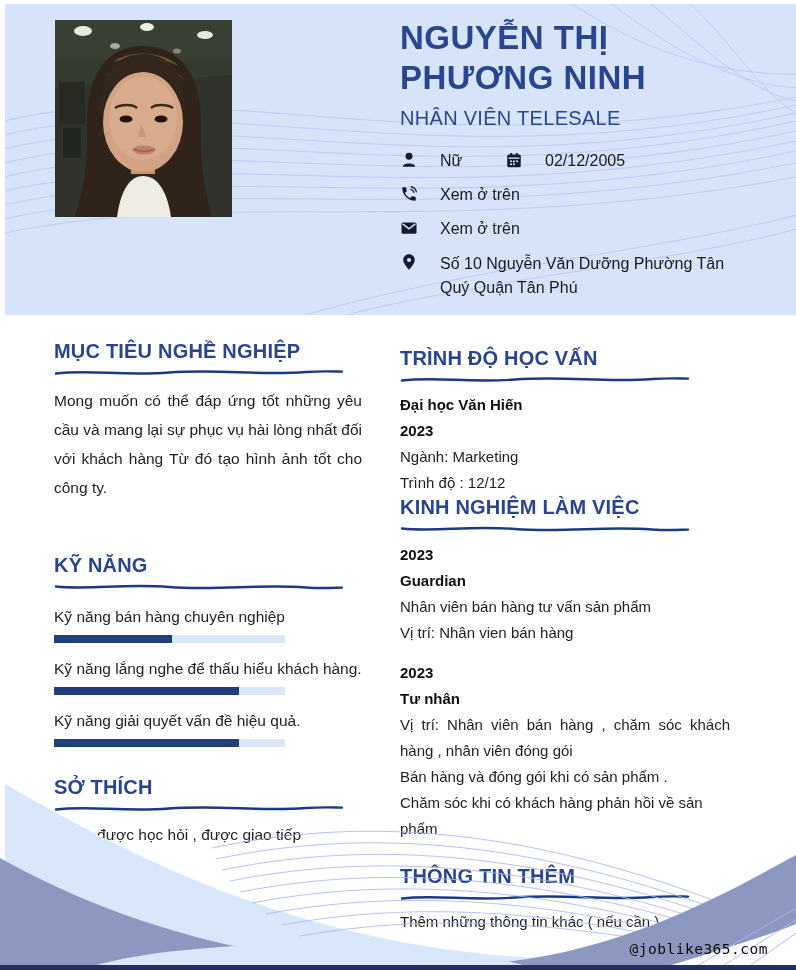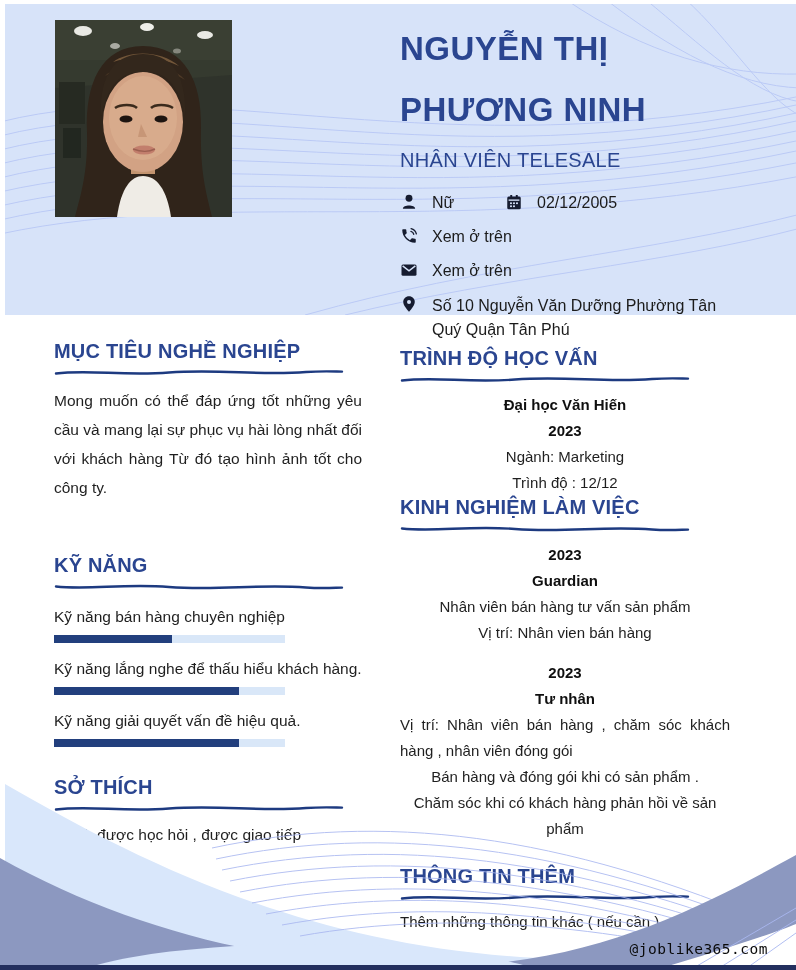--- a/index.html
+++ b/index.html
@@ -11,47 +11,47 @@
   html,body{background:#e8e8e8;}
   .page{
     position:relative;width:796px;height:970px;background:#fff;overflow:hidden;
     font-family:"Liberation Sans",sans-serif;color:var(--text);margin:0 auto;
   }
   
   .header{position:absolute;top:4px;left:5px;right:0;height:311px;background:var(--header-bg);}
   .header-deco{position:absolute;inset:0;pointer-events:none;}
   .photo{position:absolute;left:50px;top:16px;width:177px;height:197px;display:block;}
   .header-right{position:absolute;left:395px;top:14px;width:375px;}
-  .name{font-size:33px;line-height:61px;font-weight:bold;color:var(--accent);letter-spacing:.5px;width:360px;}
+  .name{font-size:33px;line-height:40px;font-weight:bold;color:var(--accent);letter-spacing:.5px;width:360px;}
   .job-title{font-size:20px;margin-top:9px;color:var(--accent);letter-spacing:.3px;}
   .contact{margin-top:20px;}
   .contact-row{display:flex;align-items:flex-start;margin-bottom:13px;font-size:16px;color:#1b1b1b;}
   .contact-pair{display:flex;}
-  .contact-item{display:flex;align-items:flex-start;}
+  .contact-item{display:flex;align-items:flex-start;gap:8px;}
   .contact-item.first{width:105px;}
   .cicon{width:18px;height:18px;flex:0 0 18px;margin-right:14px;margin-top:1px;color:#161c30;}
   .cicon svg{display:block;width:18px;height:18px;}
   .contact-text{line-height:21px;}
   .contact-text.address{width:315px;line-height:24px;}
   
   .main{position:absolute;top:315px;left:0;right:0;bottom:0;}
   .col-left{position:absolute;left:54px;top:0;width:308px;}
   .col-right{position:absolute;left:400px;top:0;width:330px;}
   h2.sec{font-size:20px;font-weight:bold;color:var(--accent);letter-spacing:.2px;}
   .squiggle{display:block;margin-top:5px;}
   .objective-text{margin-top:9px;font-size:15.5px;line-height:29px;text-align:justify;}
   .skills-block{margin-top:52px;}
   .skill{margin-top:15px;}
   .skill-label{font-size:15.5px;line-height:22px;}
   .bar{width:231px;height:8px;background:var(--bar-track);margin-top:7px;}
   .bar-fill{height:100%;background:var(--bar-fill);}
   .hobby-block{margin-top:29px;}
   .hobby-text{margin-top:13px;font-size:15.5px;}
   .edu-block h2{margin-top:32px;}
-  .line{font-size:15px;line-height:26px;text-align:center;}
+  .line{font-size:15px;line-height:26px;}
   .line.b{font-weight:bold;color:#0f0f0f;}
   .edu-lines{margin-top:8px;}
   .exp-block{}
   .entry{margin-top:9px;}
   .entry + .entry{margin-top:14px;}
   .line.just{text-align:justify;}
   .extra-block{margin-top:23px;}
   .extra-text{margin-top:11px;font-size:15px;}
   
   .footer{position:absolute;left:0;bottom:0;width:796px;height:200px;pointer-events:none;}

